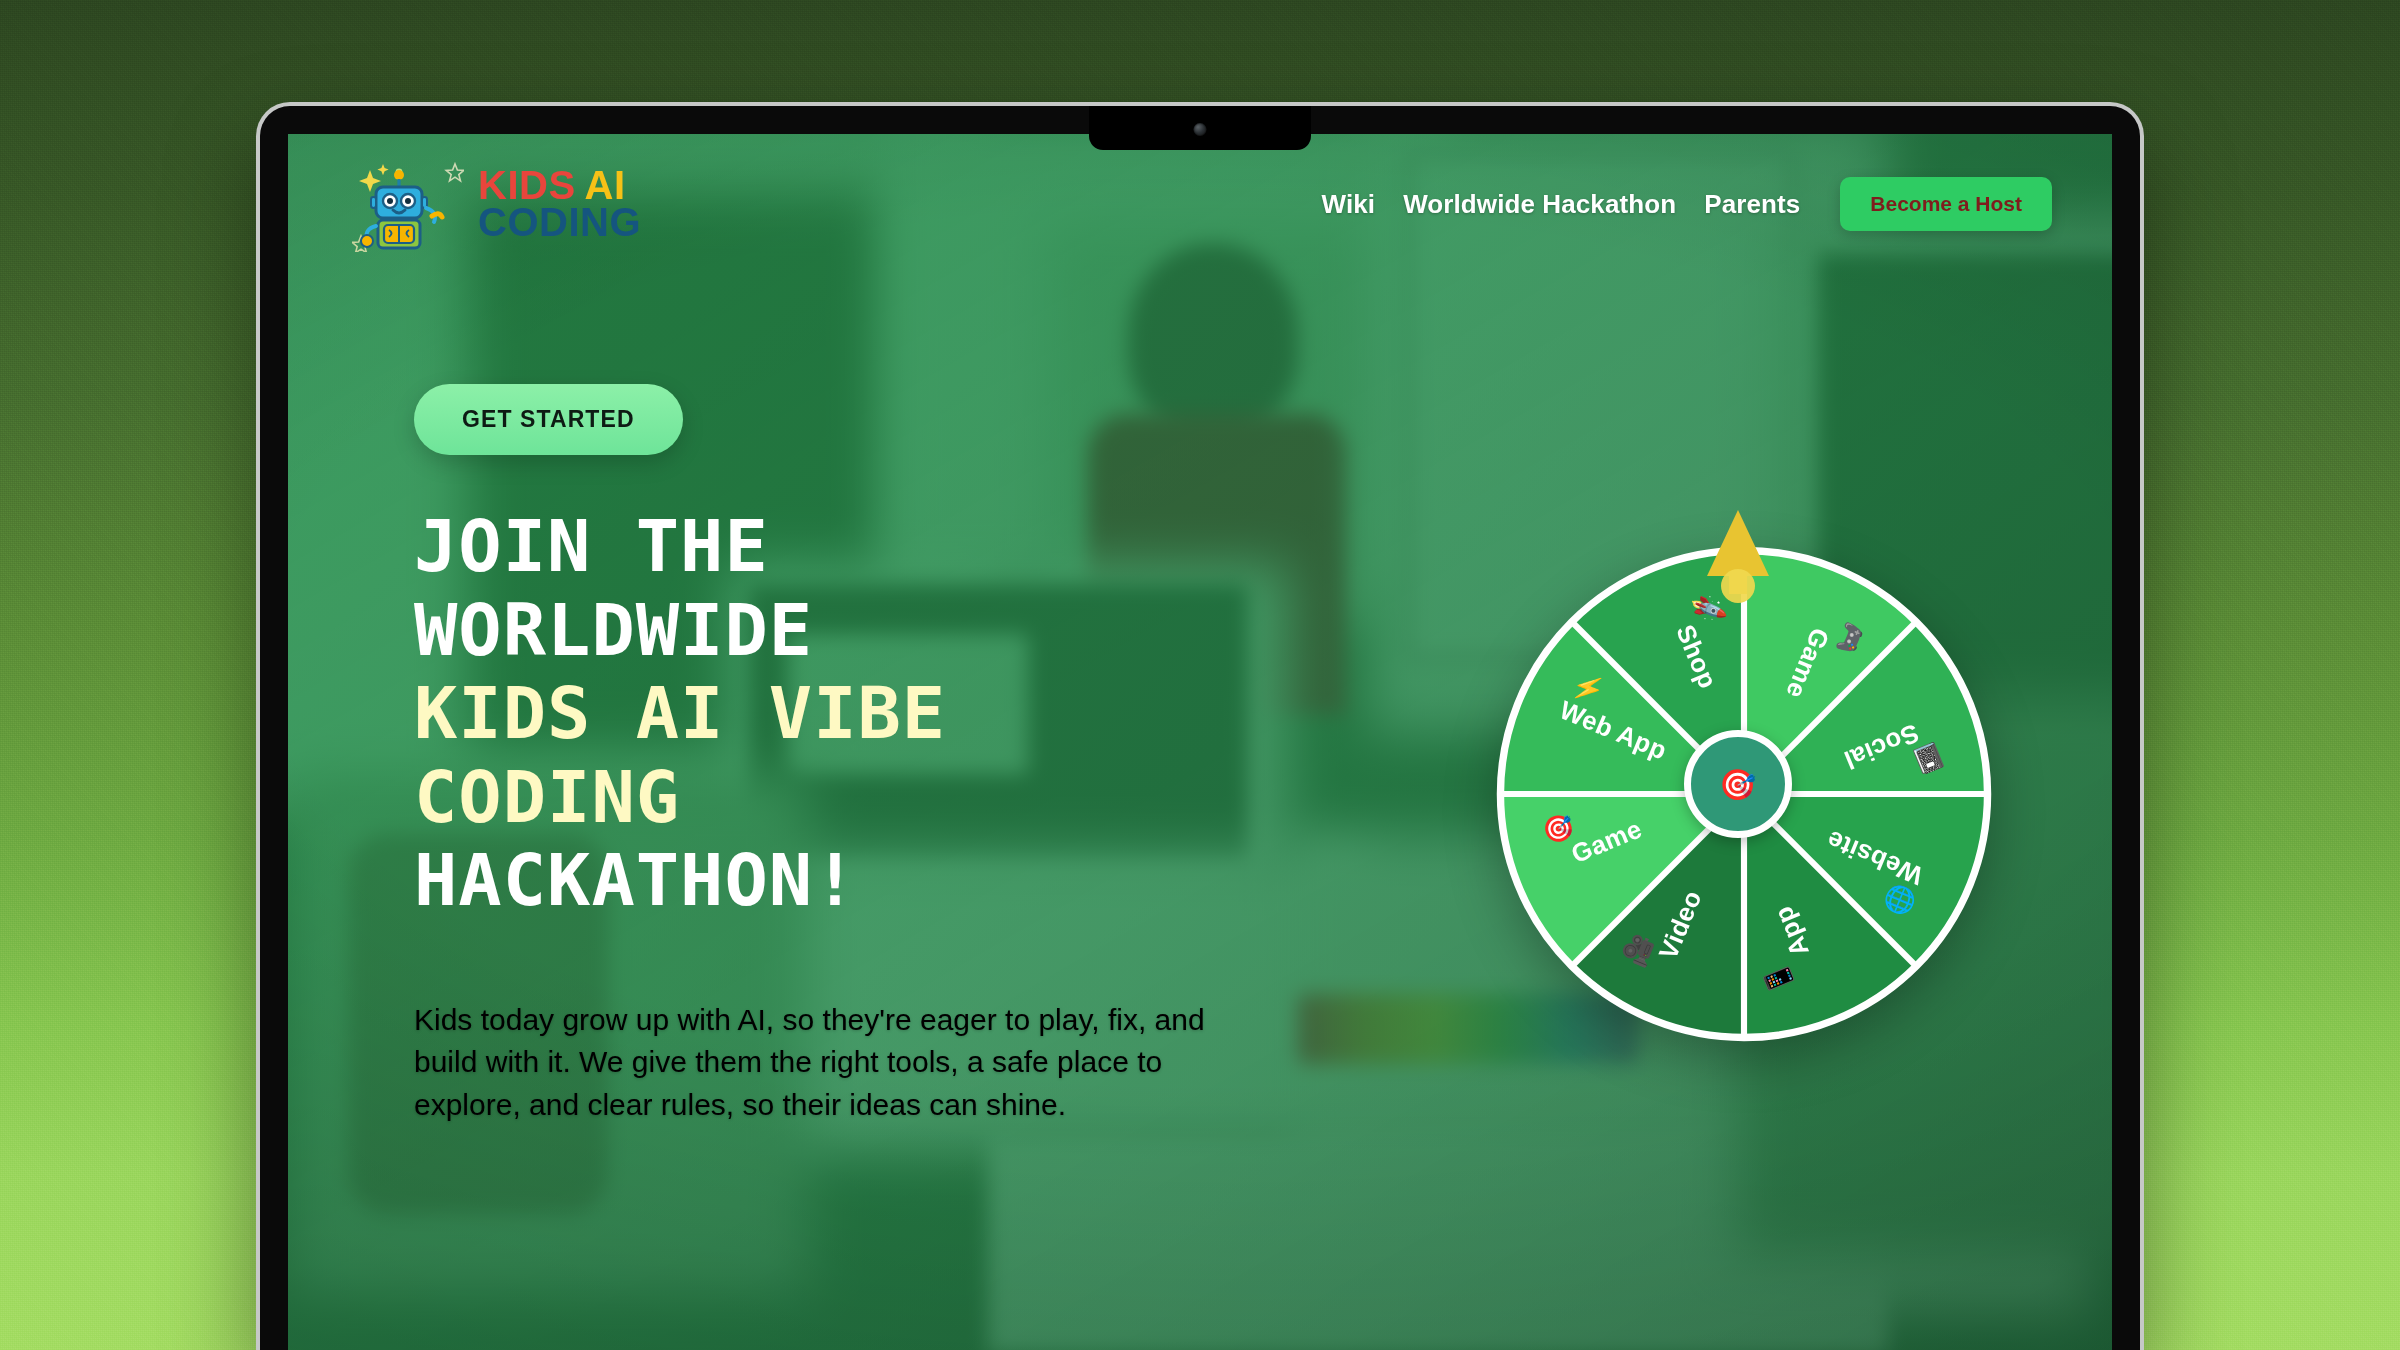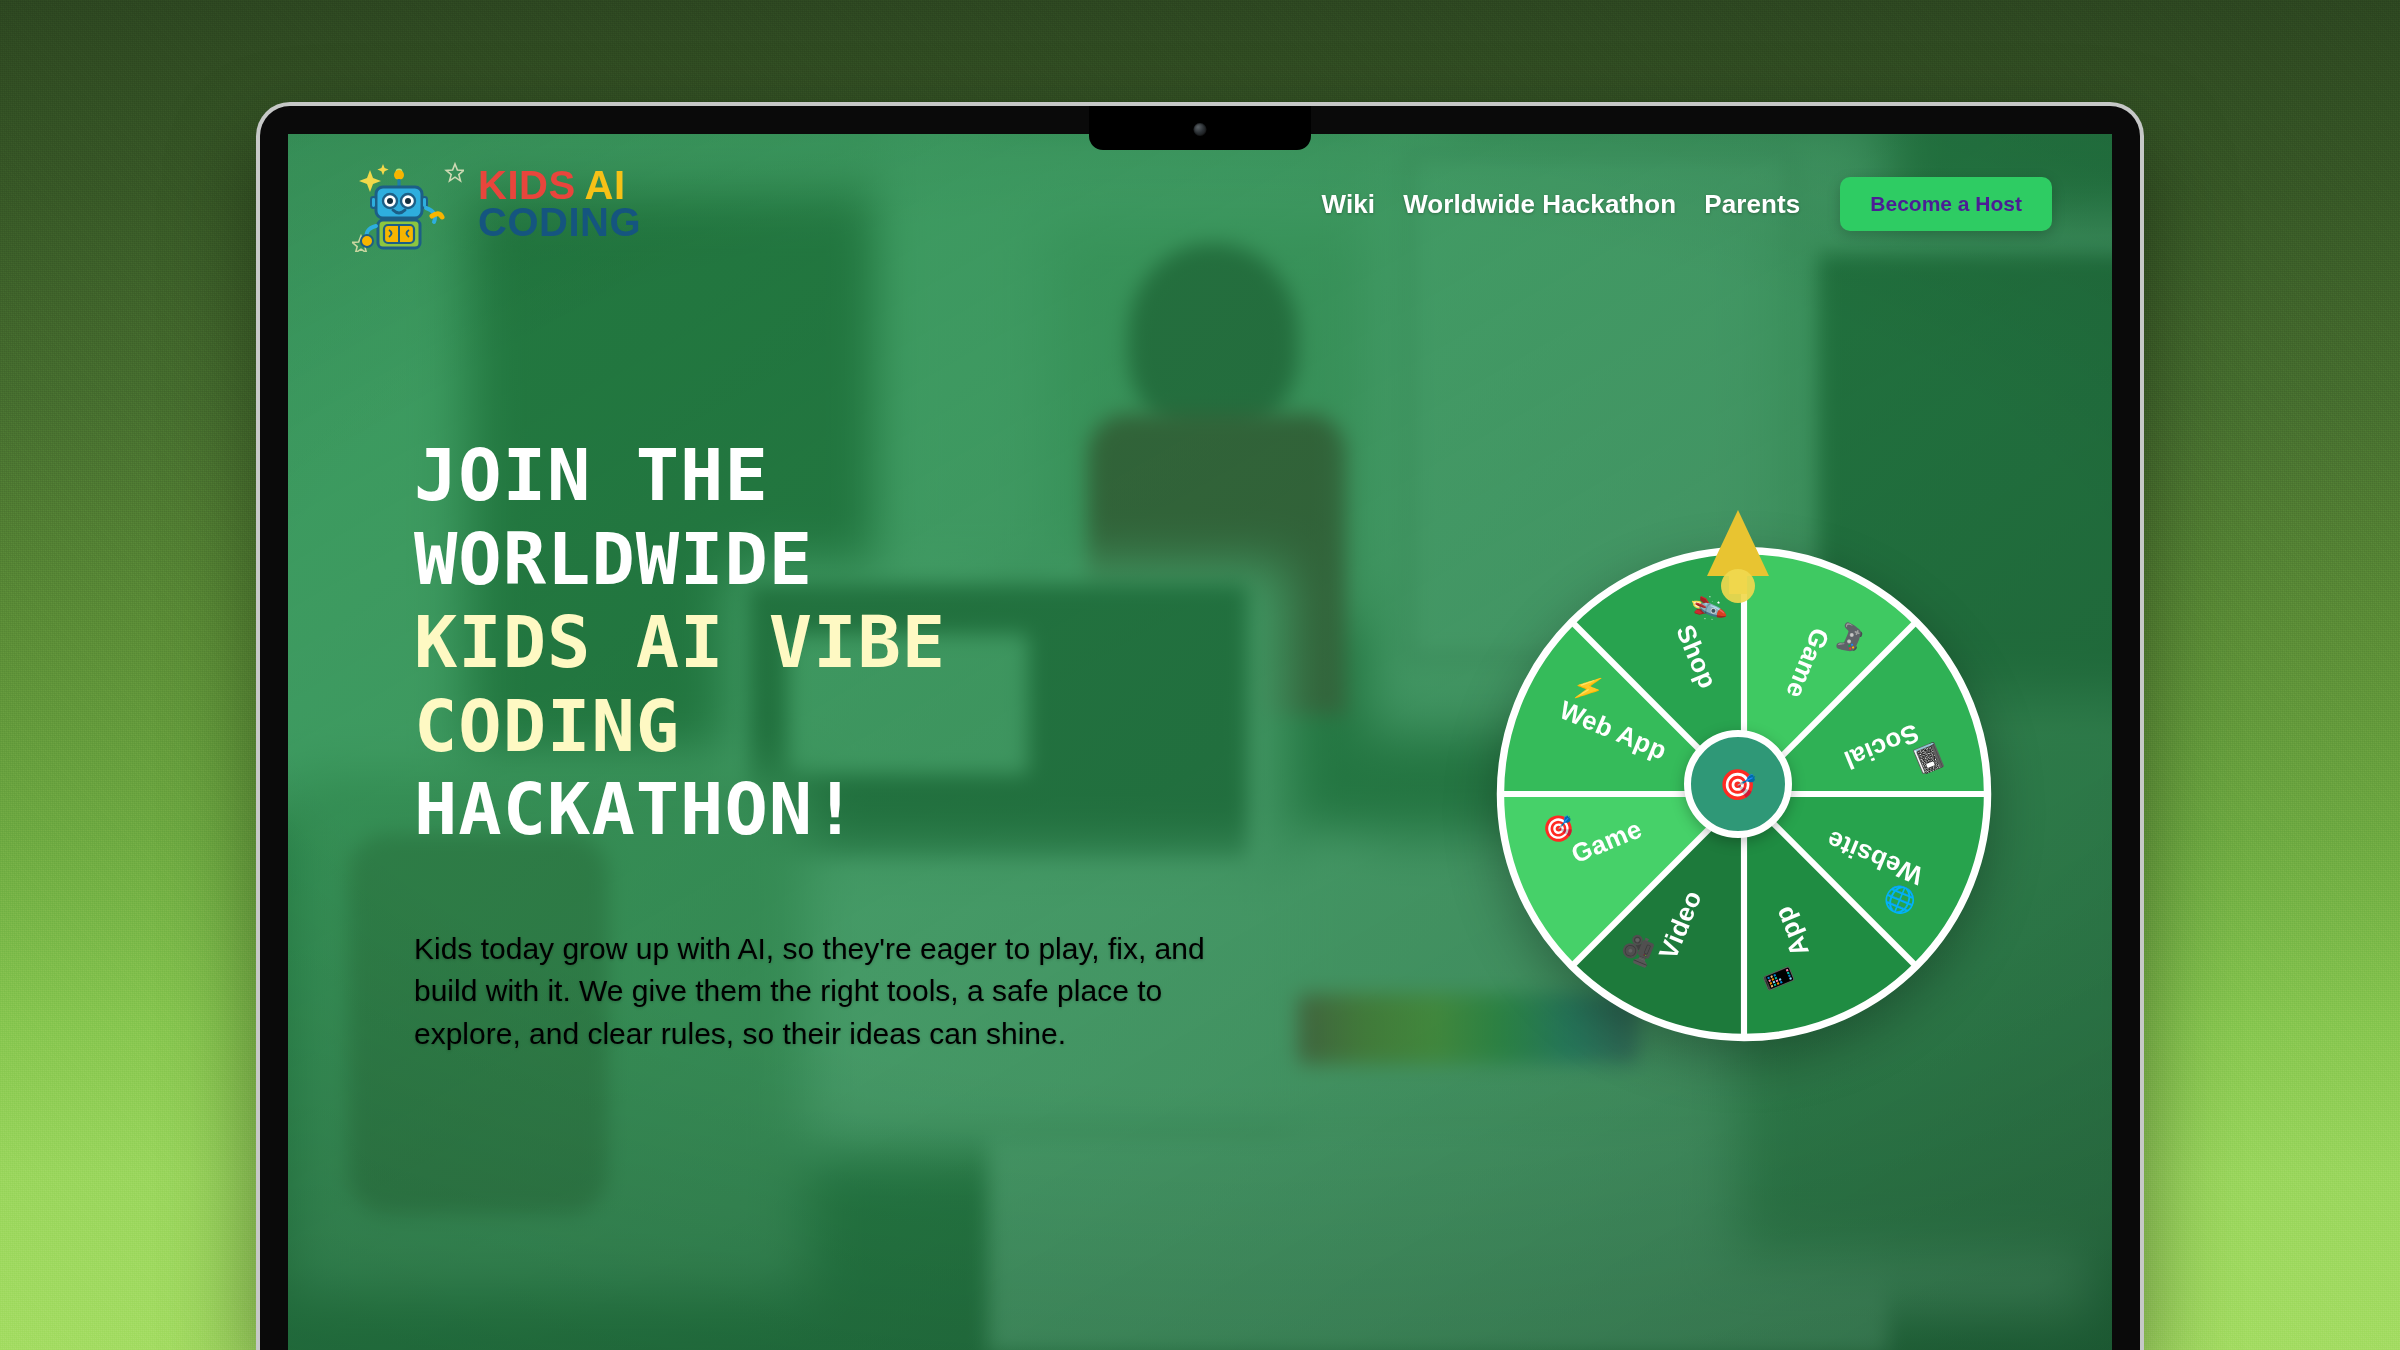--- a/index.html
+++ b/index.html
@@ -66,21 +66,21 @@
   .logo-mark{position:relative;width:112px;height:96px;flex:0 0 auto;}
   .logo-text{display:flex;flex-direction:column;line-height:.92;}
   .lt1{font-size:40px;font-weight:800;letter-spacing:.5px;}
   .lt1 .kids{color:#e8453c;}
   .lt1 .ai{color:#f6c117;margin-left:9px;}
   .lt2{font-size:40px;font-weight:800;letter-spacing:.5px;color:#15557f;}
 
   .nav{display:flex;align-items:center;gap:28px;}
   .nav a{color:#fff;font-size:26px;font-weight:700;text-decoration:none;letter-spacing:.1px;
     text-shadow:0 1px 3px rgba(0,0,0,.28);}
-  .host-btn{background:#2ecc63;color:#4c1d95;font-size:21px;font-weight:700;
+  .host-btn{background:#2ecc63;color:#7f1d1d;font-size:21px;font-weight:700;
     padding:15px 30px;border-radius:10px;border:none;cursor:pointer;margin-left:12px;
     box-shadow:0 4px 14px rgba(0,0,0,.20);}
 
   
   .hero{position:absolute;left:126px;top:250px;width:900px;z-index:11;}
   .cta{display:inline-block;background:linear-gradient(180deg,#8cf0a8 0%,#6ee499 100%);
     color:#0e1b14;font-size:23px;font-weight:700;letter-spacing:1.1px;
     padding:22px 48px;border-radius:60px;border:none;cursor:pointer;
     box-shadow:0 8px 22px rgba(0,0,0,.18);}
   h1{margin:50px 0 0 0;font-family:"DejaVu Sans Mono","Liberation Mono",monospace;
@@ -189,20 +189,21 @@
 
         <nav class="nav">
           <a href="#">Wiki</a>
           <a href="#">Worldwide Hackathon</a>
           <a href="#">Parents</a>
           <button class="host-btn">Become a Host</button>
         </nav>
       </header>
 
       <section class="hero">
+        <button class="cta">GET STARTED</button>
         <h1>
           <span class="l-white">JOIN THE</span>
           <span class="l-white">WORLDWIDE</span>
           <span class="l-mint">KIDS AI VIBE</span>
           <span class="l-mint">CODING</span>
           <span class="l-white">HACKATHON!</span>
         </h1>
         <p class="lede">Kids today grow up with AI, so they're eager to play, fix, and build with it. We give them the right tools, a safe place to explore, and clear rules, so their ideas can shine.</p>
       </section>
 

